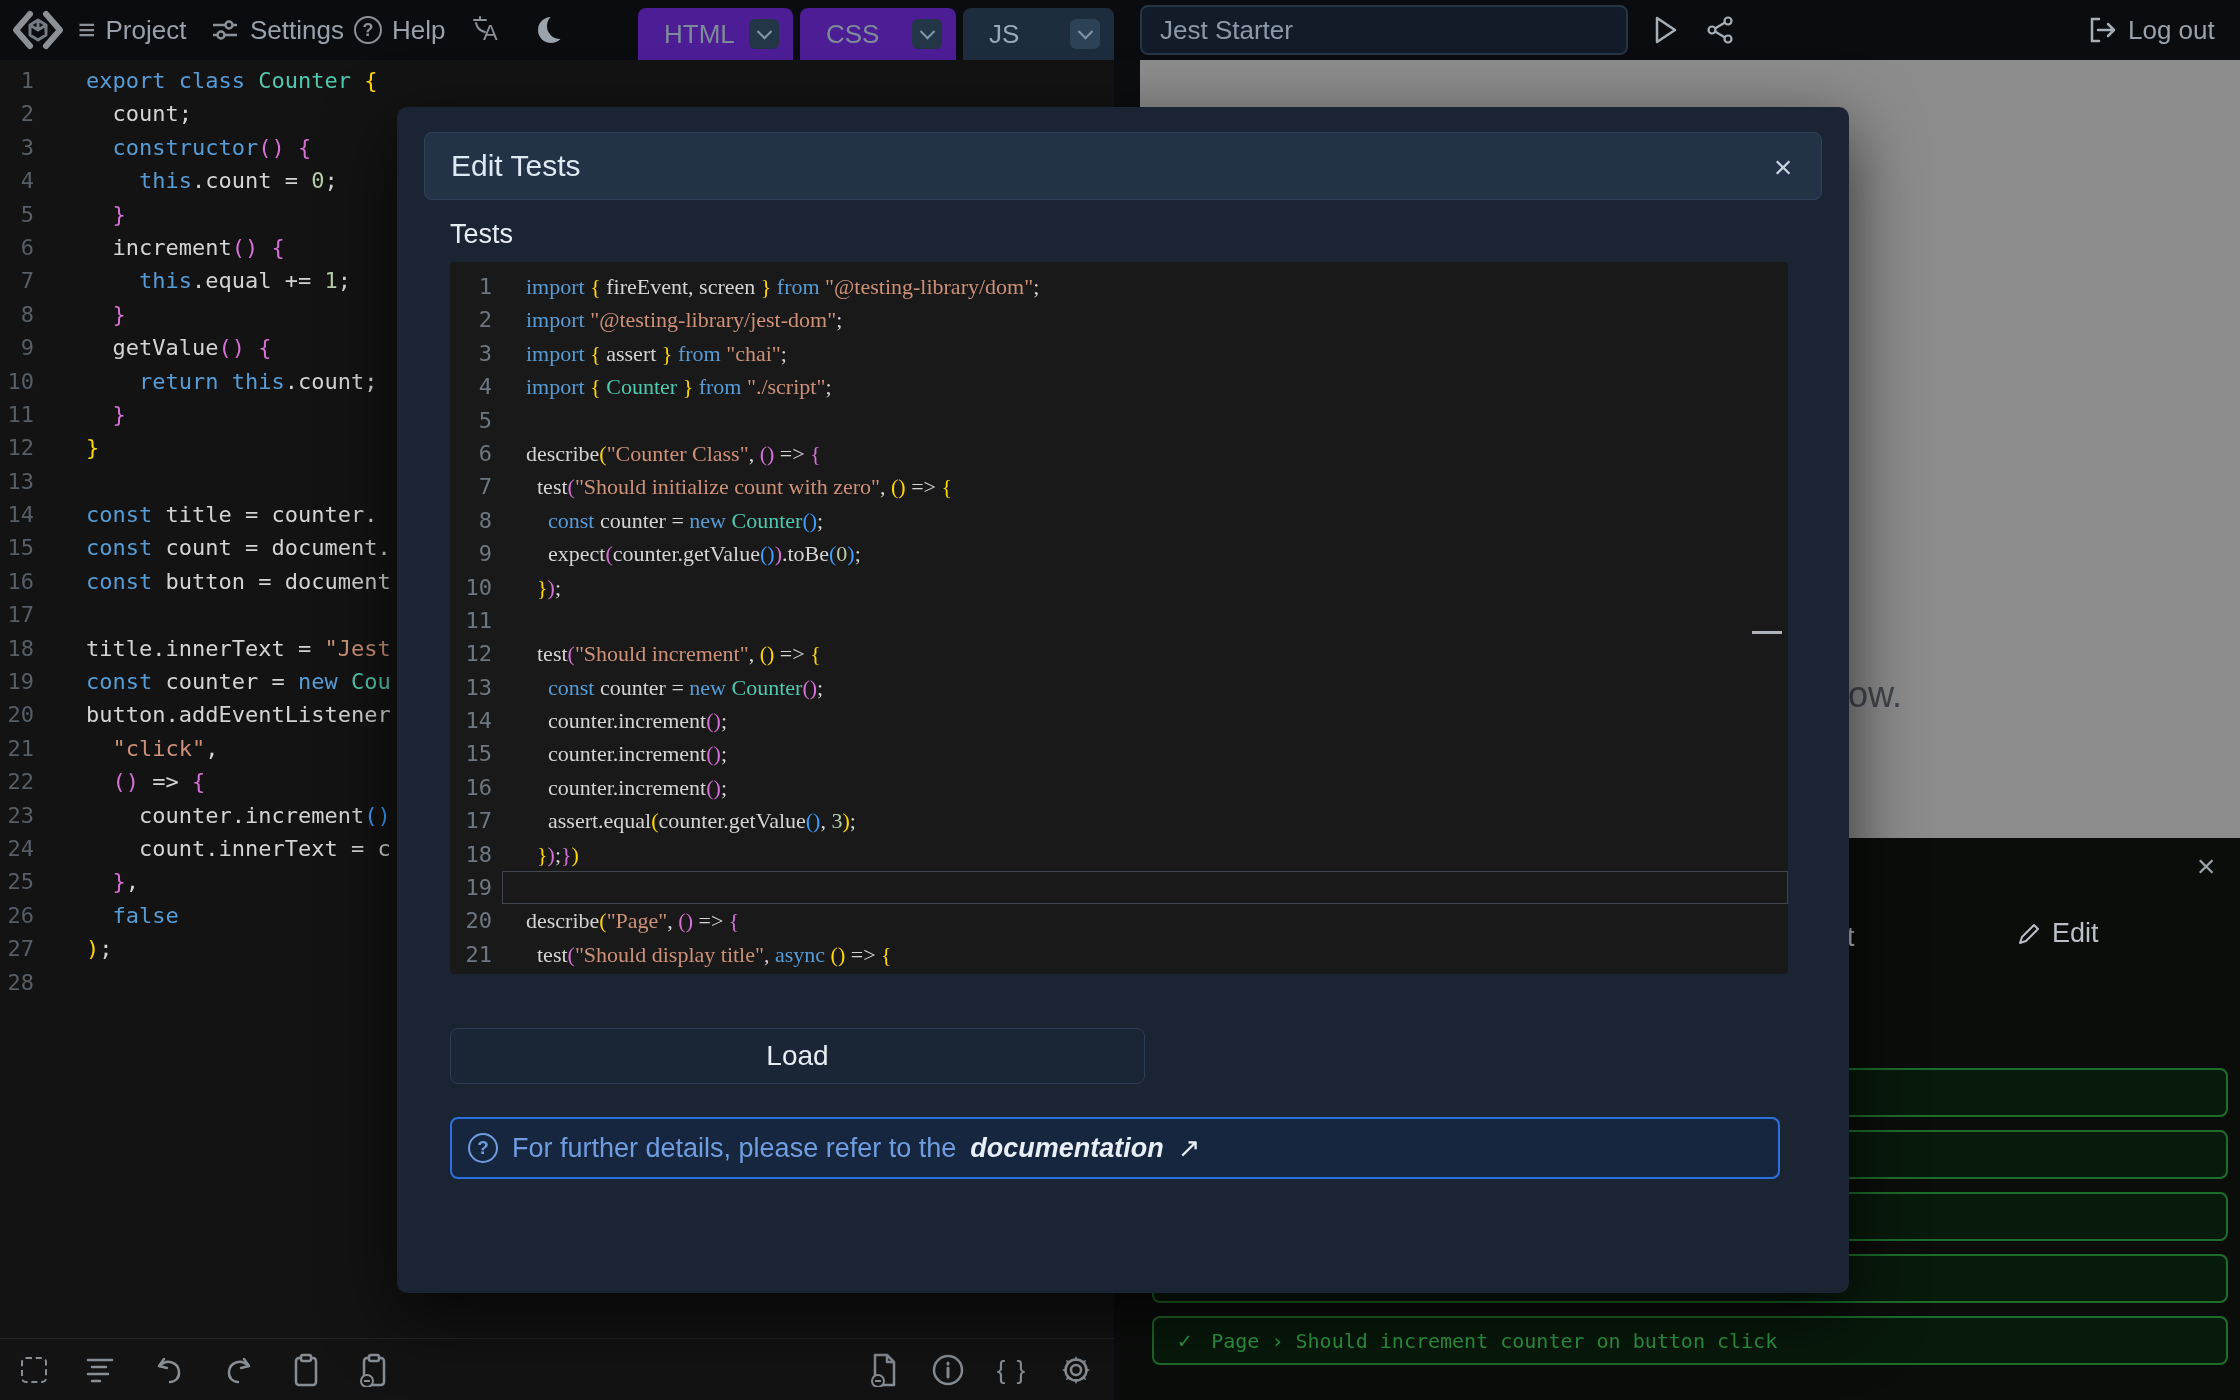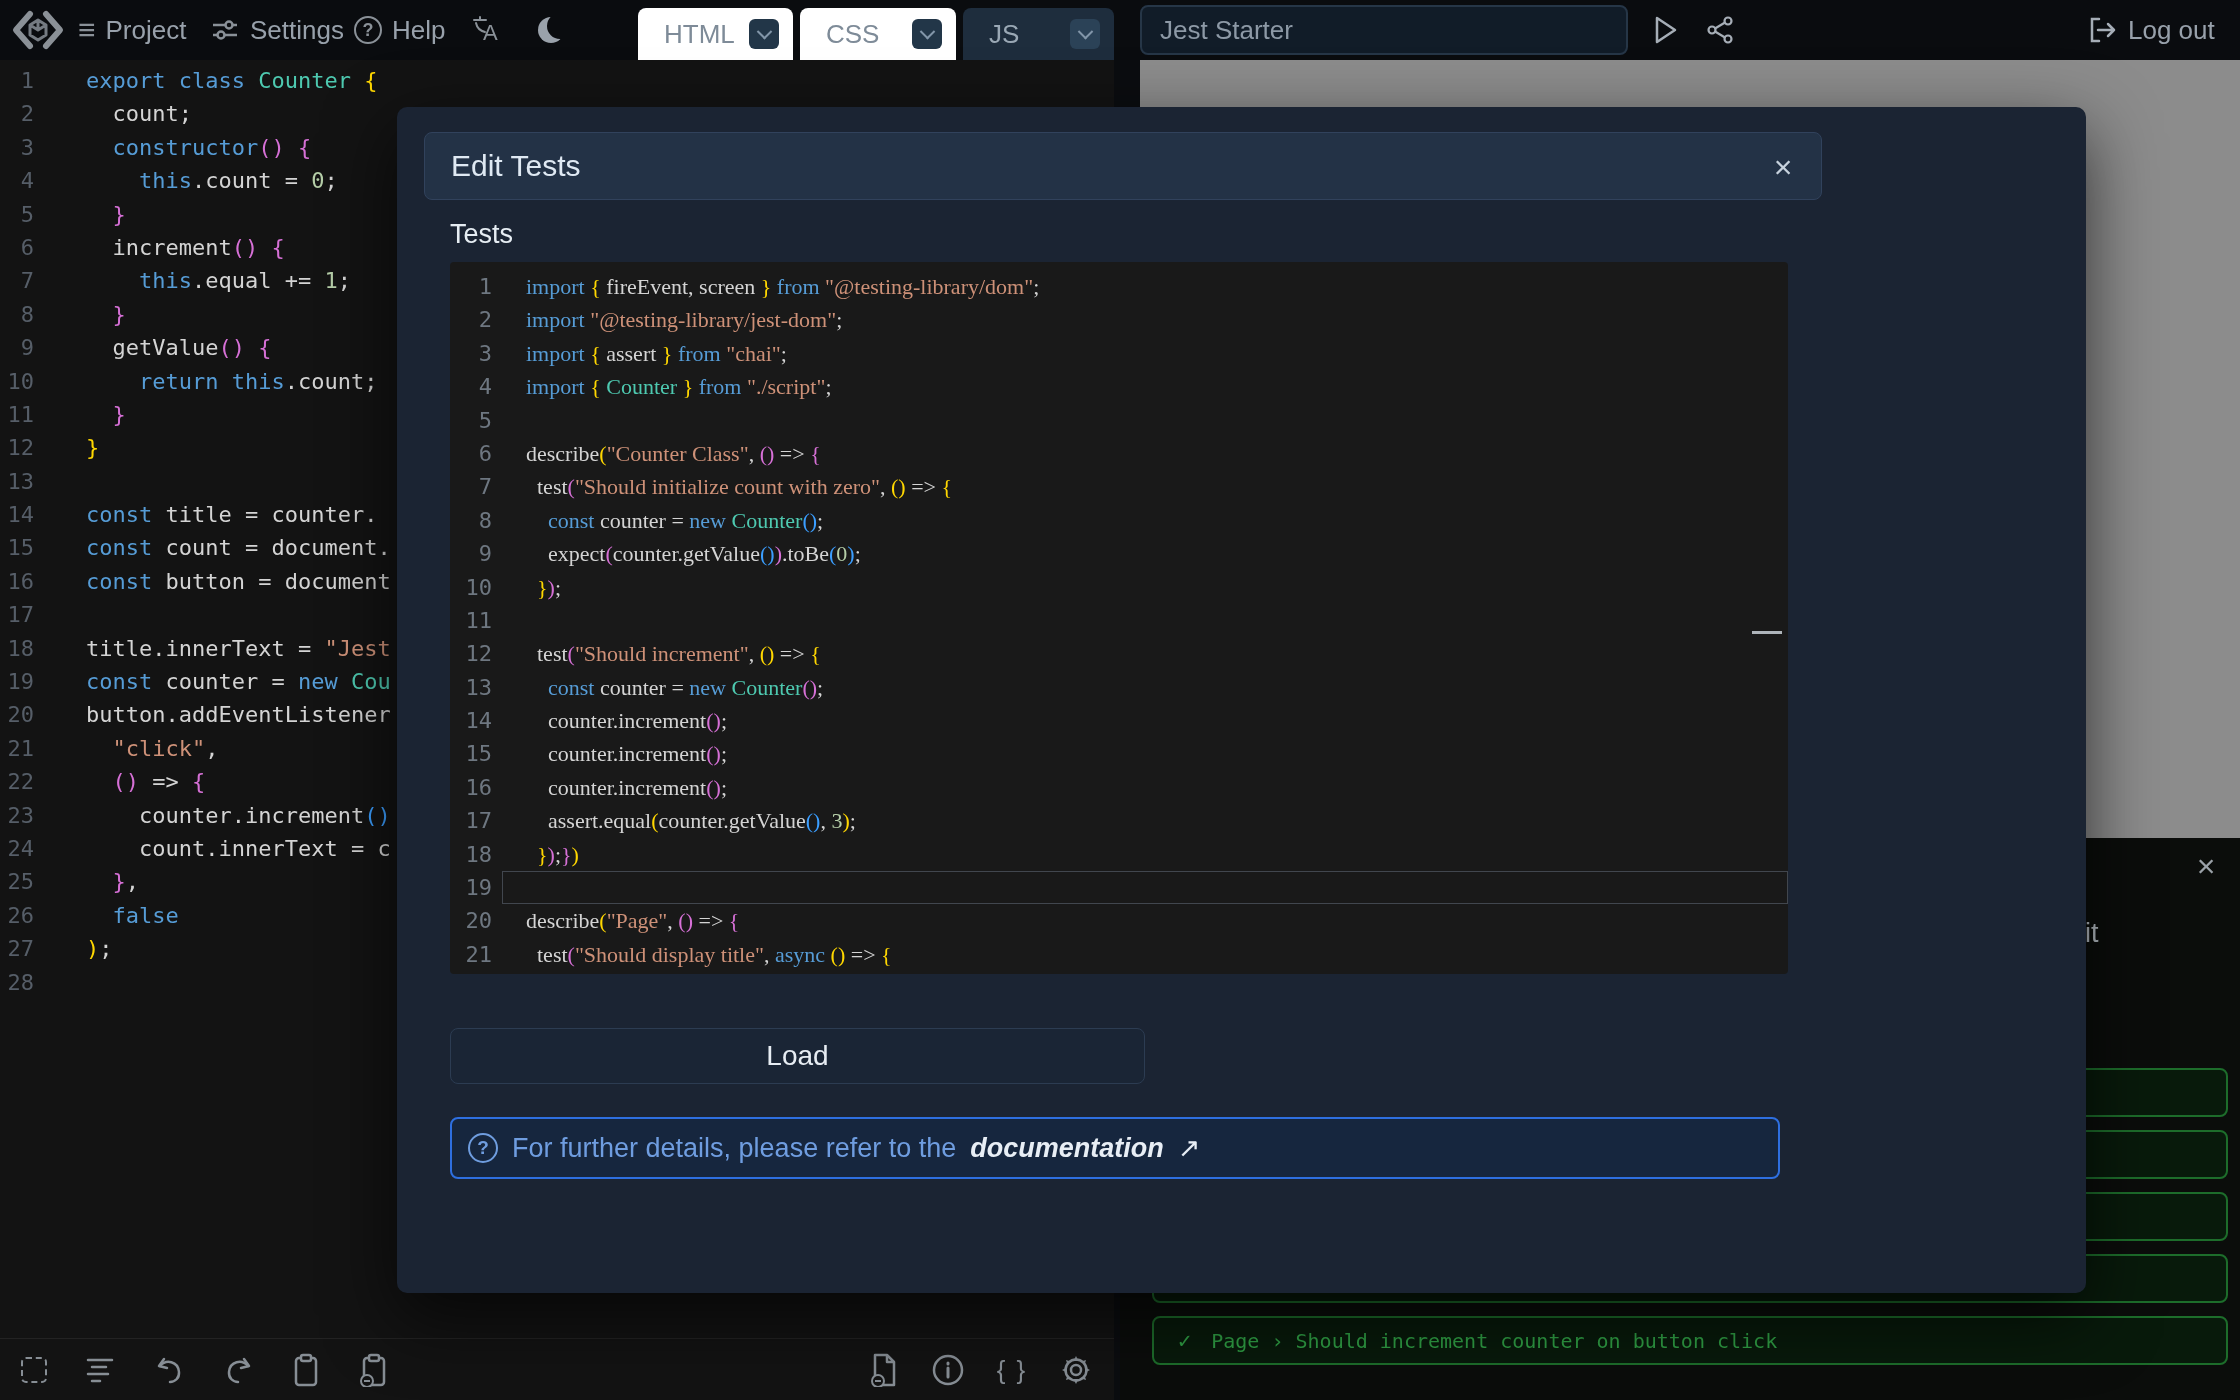--- a/index.html
+++ b/index.html
@@ -14,21 +14,21 @@
   .nav-item svg { display:block; }
   #logo { left:12px; }
   .help-circle { width:28px; height:28px; border:2px solid #8a9198; border-radius:50%;
                  display:flex; align-items:center; justify-content:center;
                  font-size:18px; color:#8a9198; font-weight:bold; }
   .moon-shape { width:26px; height:26px; border-radius:50%;
                 box-shadow:inset 9px -4px 0 0 #9aa2ab; }
   .hamburger { font-size:30px; color:#8a9198; }
 
   .editor-tab { position:absolute; top:8px; height:52px; border-radius:8px 8px 0 0;
-                background:#ffffff; display:flex; align-items:center; }
+                background:#4c1d95; display:flex; align-items:center; }
   .editor-tab.active { background:#1e2d3d; }
   .editor-tab .tab-label { margin-left:26px; font-size:26px; color:#7e8b98; }
   .editor-tab.active .tab-label { color:#9aa8b5; }
   .chev-box { position:absolute; right:14px; top:11px; width:30px; height:30px; border-radius:6px;
               background:#223648; display:flex; align-items:center; justify-content:center; }
   .editor-tab.active .chev-box { background:#2b4257; }
   .chev { width:11px; height:11px; border-right:2.5px solid #8296a9; border-bottom:2.5px solid #8296a9;
           transform:rotate(45deg) translate(-2px,-2px); }
 
   #project-name { position:absolute; left:1140px; top:5px; width:488px; height:50px;
@@ -73,21 +73,21 @@
   #results-clipped { position:absolute; left:727px; top:84px; color:#b9c0c7; font-size:27px; }
   #results-edit { position:absolute; left:896px; top:80px; display:flex; align-items:center; gap:10px;
                   color:#b9c0c7; font-size:27px; }
   .result-row { position:absolute; left:32px; width:1076px; height:49px; border-radius:8px;
                 background:#081a0b; border:2px solid #1d6d2b; display:flex; align-items:center;
                 padding-left:24px; gap:20px;
                 font-family:"DejaVu Sans Mono", monospace; font-size:20px; color:#2f9e44; }
   .result-row .check { font-size:22px; }
 
   
-  #modal { position:absolute; left:397px; top:107px; width:1689px; height:1186px;
+  #modal { position:absolute; left:397px; top:107px; width:1452px; height:1186px;
            background:#1b2433; border-radius:10px; z-index:10;
            box-shadow:0 24px 70px rgba(0,0,0,0.65); }
   #modal-header { position:absolute; left:27px; top:25px; width:1398px; height:68px;
                   background:#233246; border:1px solid #31425c; border-radius:8px;
                   display:flex; align-items:center; }
   #modal-title { margin-left:26px; font-size:30px; color:#dfe9f3; font-weight:300; }
   #modal-close { position:absolute; right:18px; top:14px; width:40px; height:40px;
                  display:flex; align-items:center; justify-content:center;
                  color:#c7d2dd; font-size:32px; }
   #tests-label { position:absolute; left:53px; top:112px; font-size:27px; color:#e6edf3; }

